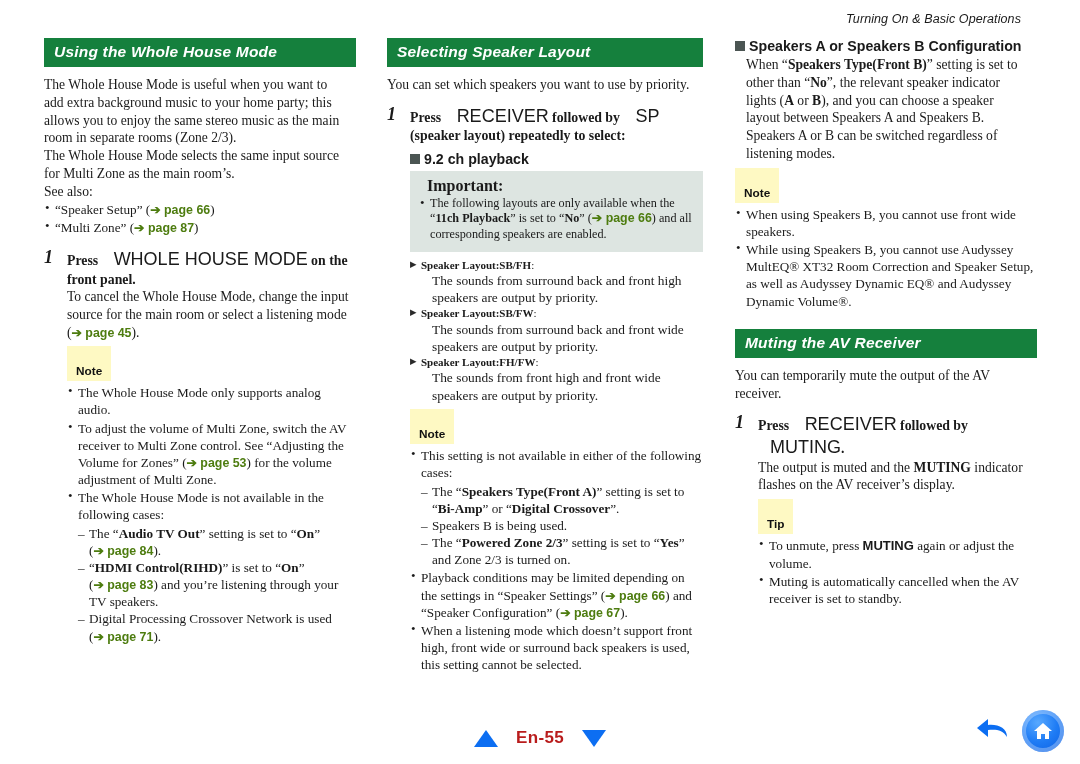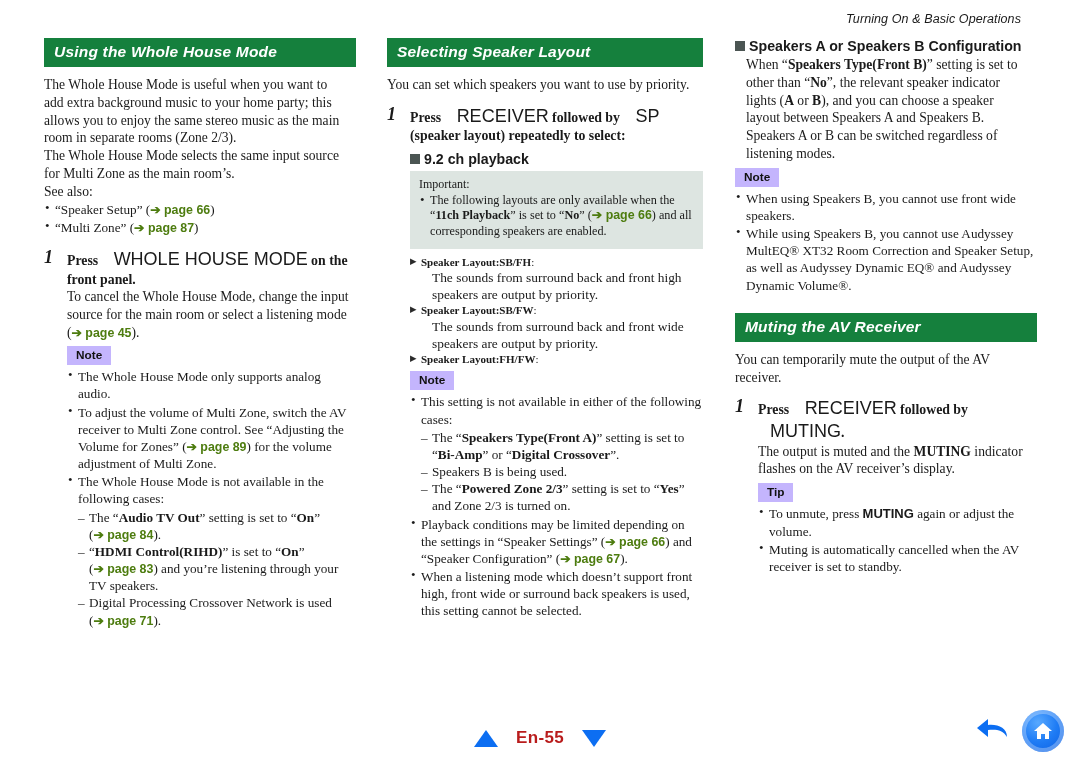--- a/index.html
+++ b/index.html
@@ -129,39 +129,39 @@
   }
   .step-body {
     font-size: 13.6px;
     line-height: 1.31;
     margin: 0;
   }
 
   
   .badge {
     display: inline-block;
-    background: #c4b5fd;
+    background: #fef9c3;
     color: #111;
     font-family: "Liberation Sans", sans-serif;
     font-weight: bold;
     font-size: 11.8px;
-    padding: 2px 9px 3px 9px;
+    padding: 18px 9px 3px 9px;
     margin: 5px 16px 3px 0;
   }
 
   
   .important {
     background: #dde5e1;
     padding: 6px 9px 8px 9px;
     margin: 4px 0 6px 0;
   }
   .important .ttl {
-    font-weight: normal;
-    font-size: 12px;
-    margin: 0 0 1px 0;
+    font-weight: bold;
+    font-size: 16px;
+    margin: 0 0 1px 8px;
   }
   .important ul.bl { font-size: 12.2px; line-height: 1.27; }
 
   
   .sqhead {
     font-family: "Liberation Sans", sans-serif;
     font-weight: bold;
     font-size: 14.2px;
     display: flex;
     align-items: center;
@@ -263,21 +263,21 @@
 
     <div class="step">
       <div class="step-num">1</div>
       <p class="step-head"><span>Press </span><span class="kbd">WHOLE HOUSE MODE</span><span> on the front panel.</span></p>
       <p class="step-body"><span>To cancel the Whole House Mode, change the input source for the main room or select a listening mode (</span><span class="pref">➔ page 45</span><span>).</span></p>
 
       <div class="badge">Note</div>
 
       <ul class="bl">
         <li>The Whole House Mode only supports analog audio.</li>
-        <li><span>To adjust the volume of Multi Zone, switch the AV receiver to Multi Zone control. See “Adjusting the Volume for Zones” (</span><span class="pref">➔ page 89</span><span>) for the volume adjustment of Multi Zone.</span></li>
+        <li><span>To adjust the volume of Multi Zone, switch the AV receiver to Multi Zone control. See “Adjusting the Volume for Zones” (</span><span class="pref">➔ page 53</span><span>) for the volume adjustment of Multi Zone.</span></li>
         <li>
           <span>The Whole House Mode is not available in the following cases:</span>
           <ul class="dash">
             <li><span>The “</span><b>Audio TV Out</b><span>” setting is set to “</span><b>On</b><span>” (</span><span class="pref">➔ page 84</span><span>).</span></li>
             <li><span>“</span><b>HDMI Control(RIHD)</b><span>” is set to “</span><b>On</b><span>” (</span><span class="pref">➔ page 83</span><span>) and you’re listening through your TV speakers.</span></li>
             <li><span>Digital Processing Crossover Network is used (</span><span class="pref">➔ page 71</span><span>).</span></li>
           </ul>
         </li>
       </ul>
     </div>
@@ -312,20 +312,21 @@
       <div class="tri-item">
         <div class="tri-head"><span>Speaker Layout:SB/FH</span><span style="font-weight:normal">:</span></div>
         <div class="tri-desc">The sounds from surround back and front high speakers are output by priority.</div>
       </div>
       <div class="tri-item">
         <div class="tri-head"><span>Speaker Layout:SB/FW</span><span style="font-weight:normal">:</span></div>
         <div class="tri-desc">The sounds from surround back and front wide speakers are output by priority.</div>
       </div>
       <div class="tri-item">
         <div class="tri-head"><span>Speaker Layout:FH/FW</span><span style="font-weight:normal">:</span></div>
+        <div class="tri-desc">The sounds from front high and front wide speakers are output by priority.</div>
       </div>
 
       <div class="badge">Note</div>
 
       <ul class="bl">
         <li>
           <span>This setting is not available in either of the following cases:</span>
           <ul class="dash">
             <li><span>The “</span><b>Speakers Type(Front A)</b><span>” setting is set to “</span><b>Bi-Amp</b><span>” or “</span><b>Digital Crossover</b><span>”.</span></li>
             <li>Speakers B is being used.</li>

